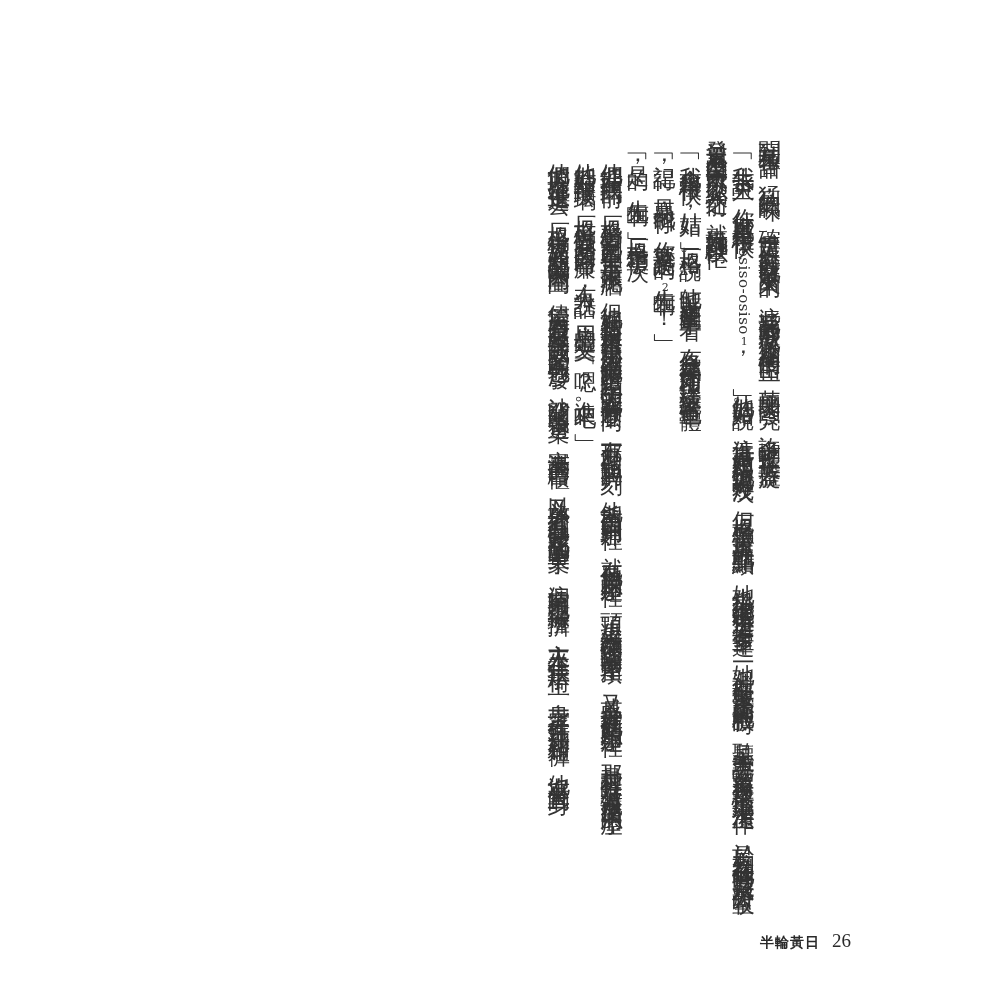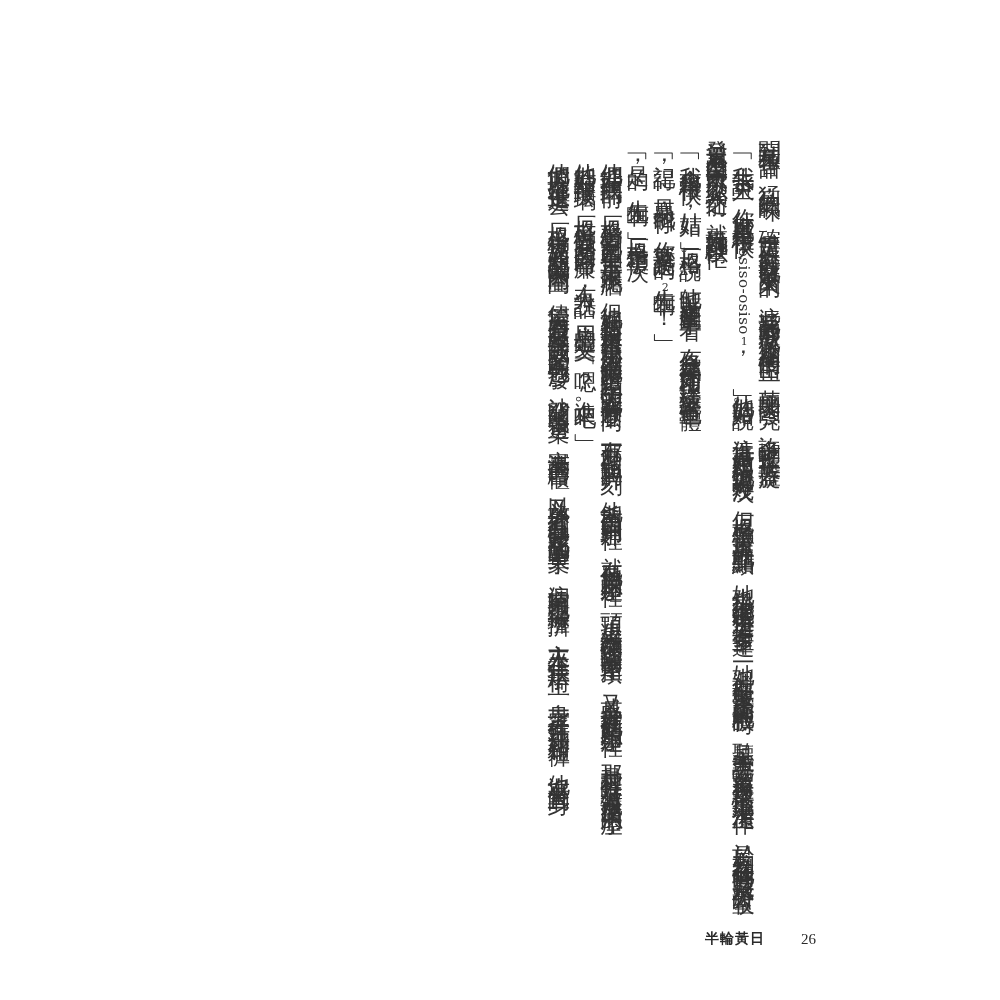--- a/index.html
+++ b/index.html
@@ -49,35 +49,34 @@
       letter-spacing: 0.5px;
     }
     .fn {
       font-size: 11px;
       letter-spacing: 0;
       text-orientation: upright;
     }
     .footer {
       position: absolute;
       top: 930px;
-      left: 705px;
+      left: 760px;
       display: flex;
       align-items: flex-end;
       font-family: "DejaVu Serif", "Liberation Serif", serif;
       color: #2a2a2a;
-      gap: 12px;
     }
     .footer .book-title {
       font-size: 14px;
       letter-spacing: 1px;
       font-weight: bold;
     }
     .footer .page-number {
-      font-size: 15px;
-      margin-left: 24px;
+      font-size: 19px;
+      margin-left: 12px;
       font-family: "Liberation Serif", serif;
     }
   </style>
 </head>
 <body>
 
 <div class="page">
   <div class="text-block" id="text-block">
       <p class="para no-indent"><span>聞到某種香甜、猛烈的氣味，確定是入口處一叢白花散發出來的。這些花叢的形狀就像一座座細瘦的山丘、草坪閃閃發亮，許多蝴蝶正在上方盤旋。</span></p>
       <p class="para"><span>「我告訴主人，你什麼事都學得很快，</span><span class="latin">osiso-osiso</span><span class="fn">1</span><span>，」他的姑姑說。這件事姑姑已經跟他說過好幾次，但厄格烏聽了還是專注地點點頭，她也常說他能獲得這份工作有多幸運：她一週前在掃數學系走廊的地板時，聽見主人說需要一名家務男僕來幫忙處理清潔工作，於是立刻趕在他的打字員及辦公室收發員還來不及開口表示可以介紹人之前，就先說她可以幫忙。</span></p>

